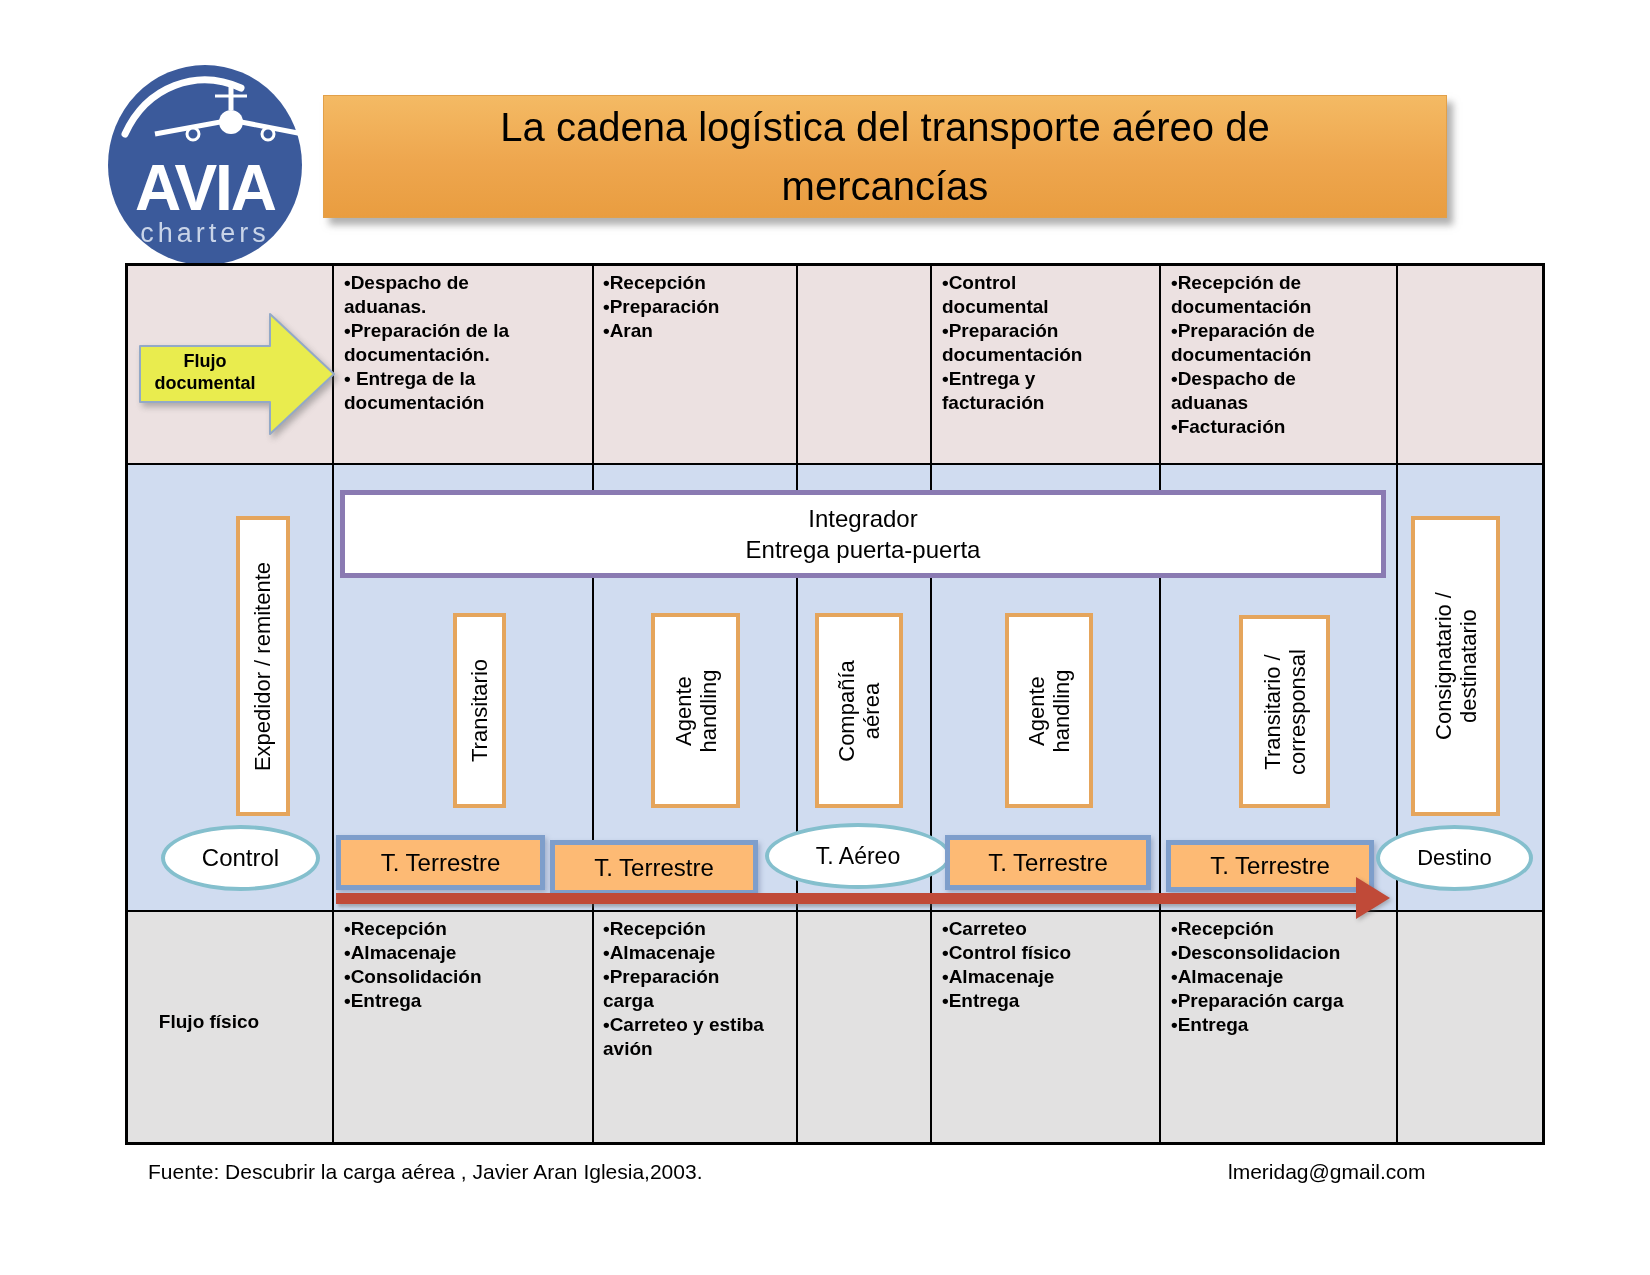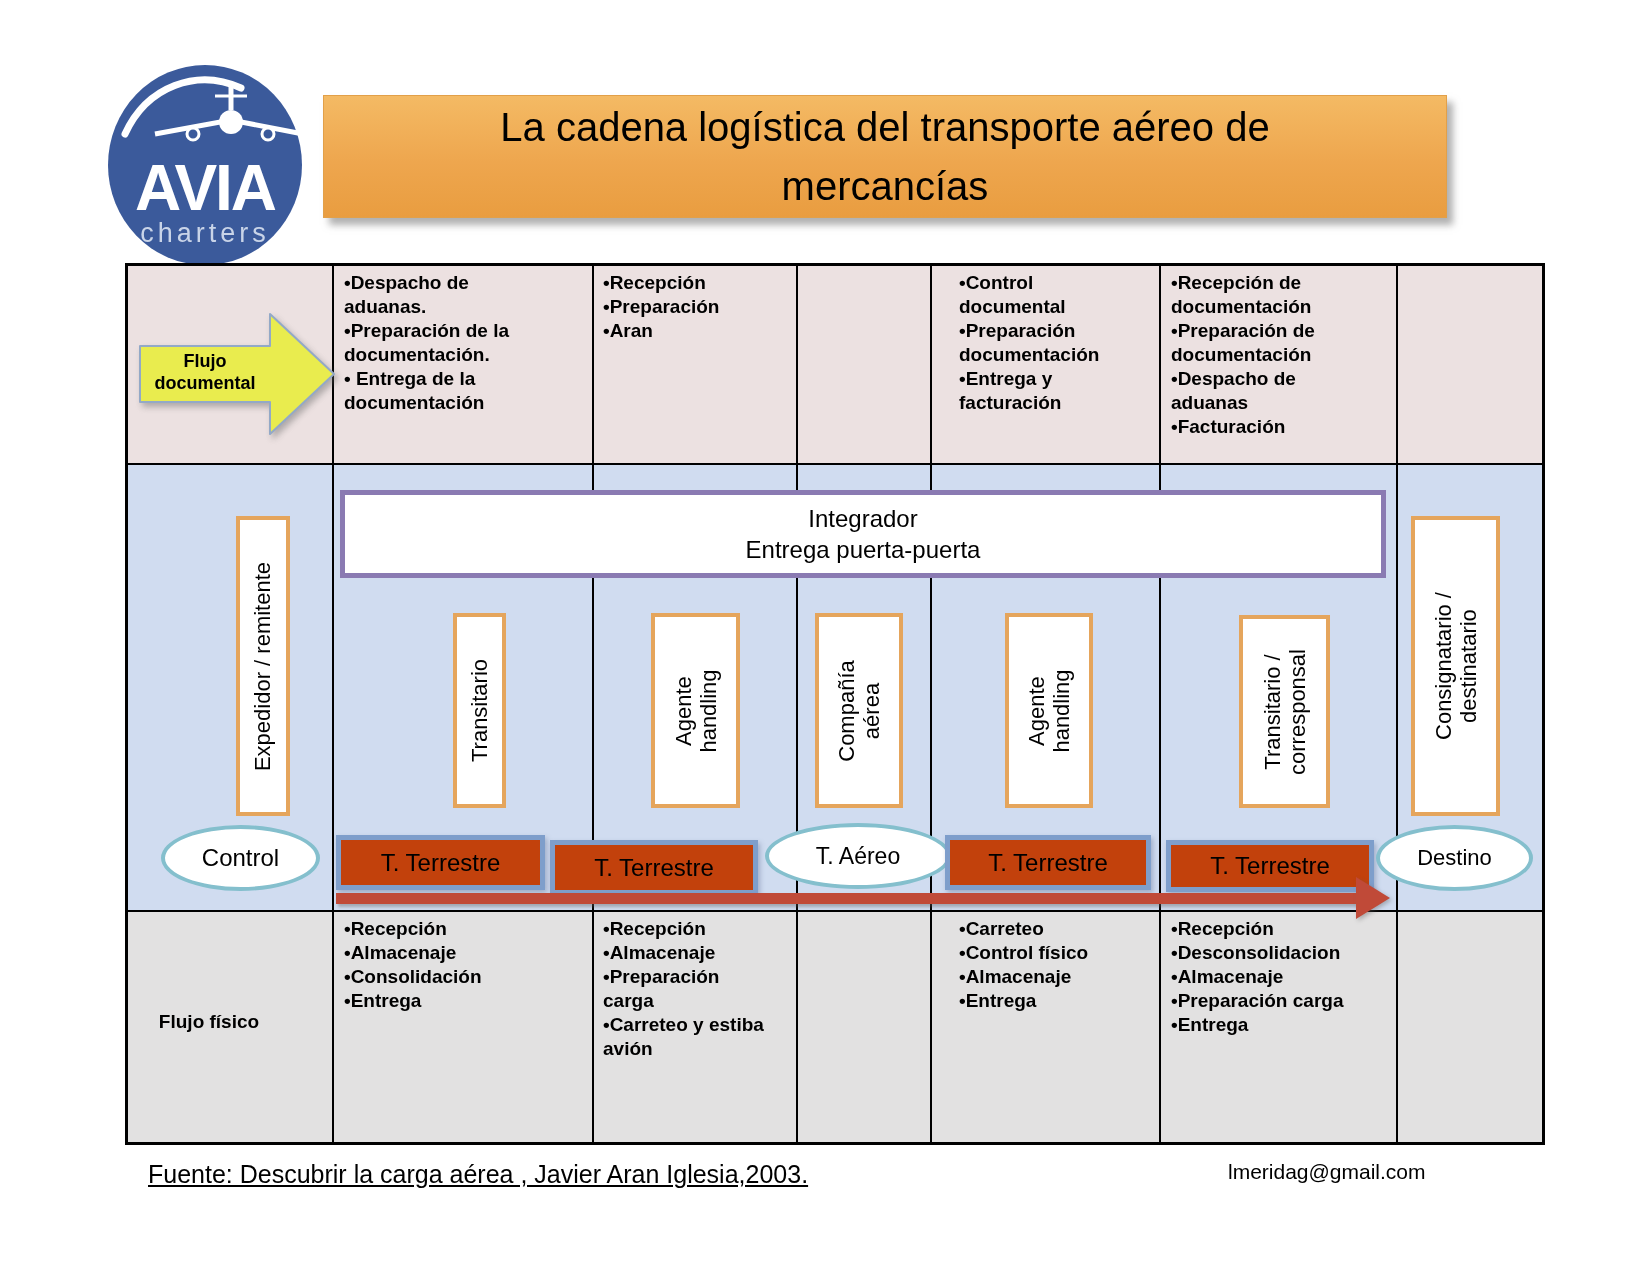--- a/index.html
+++ b/index.html
@@ -22,53 +22,53 @@
   .cell{border-right:2px solid #000;border-bottom:2px solid #000;box-sizing:border-box;
         font-weight:bold;font-size:19px;line-height:24px;}
   .last-col{border-right:none;}
   .last-row{border-bottom:none;}
   .bg-doc{background:#ece1e1;}
   .bg-mid{background:#d0dcf0;}
   .bg-phys{background:#e2e1e1;}
   .c1{padding:5px 60px 0 10px;}
   .c2{padding:5px 24px 0 9px;}
   .c3{padding:5px 4px 0 6px;}
-  .c4{padding:5px 48px 0 27px;}
+  .c4{padding:5px 48px 0 10px;}
   .c5{padding:5px 32px 0 10px;}
   .c6{padding:5px 4px 0 6px;}
   .bullet-line{white-space:normal;}
 
   
   .integ{position:absolute;left:212px;top:224px;width:1046px;height:88px;box-sizing:border-box;
          background:#fff;border:5px solid #8a7ab2;z-index:5;display:flex;flex-direction:column;
          align-items:center;justify-content:center;font-size:24px;line-height:31px;}
   .vbox{position:absolute;background:#fff;border:4px solid #e5a55c;box-sizing:border-box;
         display:flex;align-items:center;justify-content:center;z-index:5;}
   .vtext{transform:rotate(-90deg);font-size:22px;line-height:25px;text-align:center;}
   .vtext div{white-space:nowrap;}
   .oval{position:absolute;background:#fff;border:4px solid #84bfcd;border-radius:50%;box-sizing:border-box;
         display:flex;align-items:center;justify-content:center;font-size:23px;z-index:6;}
-  .ttbox{position:absolute;background:#c2410c;border:5px solid #7e9ecb;box-sizing:border-box;
+  .ttbox{position:absolute;background:#fdba74;border:5px solid #7e9ecb;box-sizing:border-box;
          display:flex;align-items:center;justify-content:center;font-size:24px;z-index:6;
          box-shadow:2px 3px 5px rgba(100,115,150,.45);}
   .red-bar{position:absolute;left:208px;top:627px;width:1022px;height:11px;background:#c04a38;z-index:7;
            box-shadow:2px 3px 3px rgba(90,90,90,.4);}
   .red-head{position:absolute;left:1228px;top:611px;width:0;height:0;z-index:7;
             border-left:34px solid #c04a38;border-top:21px solid transparent;border-bottom:21px solid transparent;
             filter:drop-shadow(2px 2px 2px rgba(90,90,90,.4));}
 
   
   .flow-arrow{position:absolute;z-index:4;filter:drop-shadow(3px 4px 3px rgba(100,100,100,.45));}
   .flow-arrow polygon{fill:#e9ec4e;stroke:#93a9c7;stroke-width:2;stroke-linejoin:round;}
   .arrow-label{position:absolute;z-index:5;text-align:center;font-weight:bold;color:#000;}
   .doc-label{left:8px;top:84px;width:138px;font-size:18px;line-height:22px;}
   .phys-label{left:12px;top:745px;width:138px;font-size:19px;line-height:22px;white-space:nowrap;}
 
   
-  .footer-src{position:absolute;left:148px;top:1160px;font-size:25px;text-decoration:underline;}
+  .footer-src{position:absolute;left:148px;top:1160px;font-size:21px;}
   .footer-email{position:absolute;left:1228px;top:1160px;font-size:21px;}
 </style>
 </head>
 <body>
 
 <div class="slide">
 
   <svg class="logo" viewBox="0 0 204 210">
     <ellipse cx="102" cy="105" rx="97" ry="100" fill="#3b5a9b"></ellipse>
     <path d="M22,74 C44,26 94,8 138,28" stroke="#ffffff" stroke-width="7" fill="none" stroke-linecap="round"></path>

